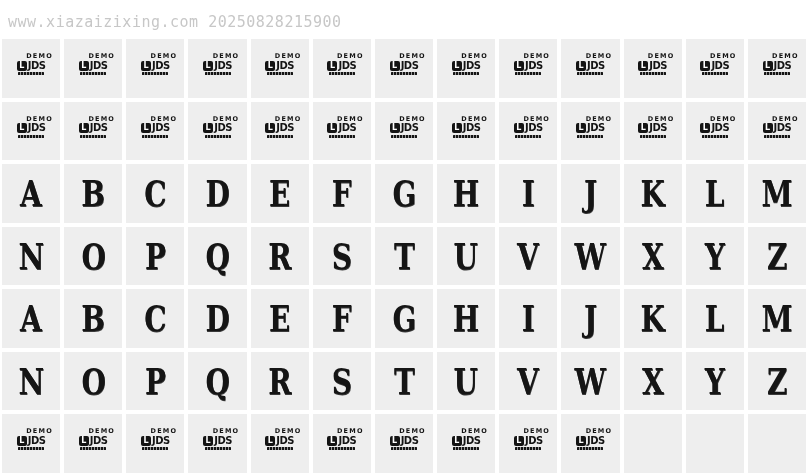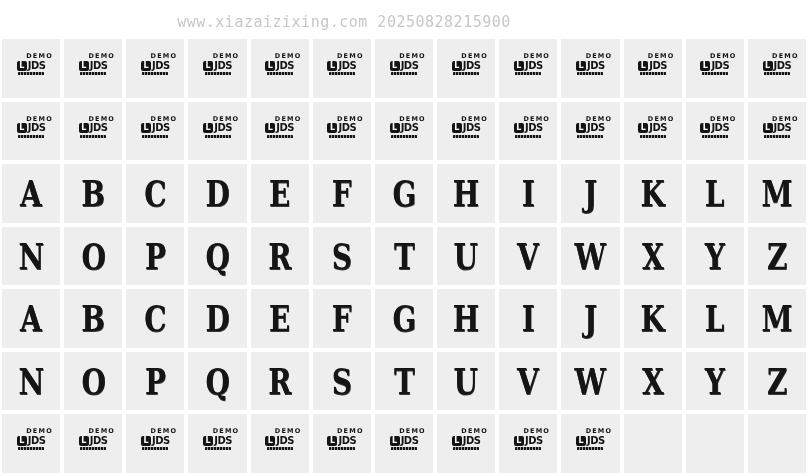--- a/index.html
+++ b/index.html
@@ -8,23 +8,22 @@
     background: #ffffff;
     width: 808px;
     height: 476px;
     overflow: hidden;
     font-family: "DejaVu Sans", sans-serif;
     position: relative;
   }
   .watermark {
     position: absolute;
     top: 14px;
-    left: 0;
+    left: 8px;
     width: 688px;
-    text-align: center;
     font-family: "DejaVu Sans Mono", monospace;
     font-size: 15px;
     line-height: 1.1;
     letter-spacing: 0.5px;
     color: #c7c7c7;
     user-select: none;
     white-space: nowrap;
   }
   .grid {
     position: absolute;

